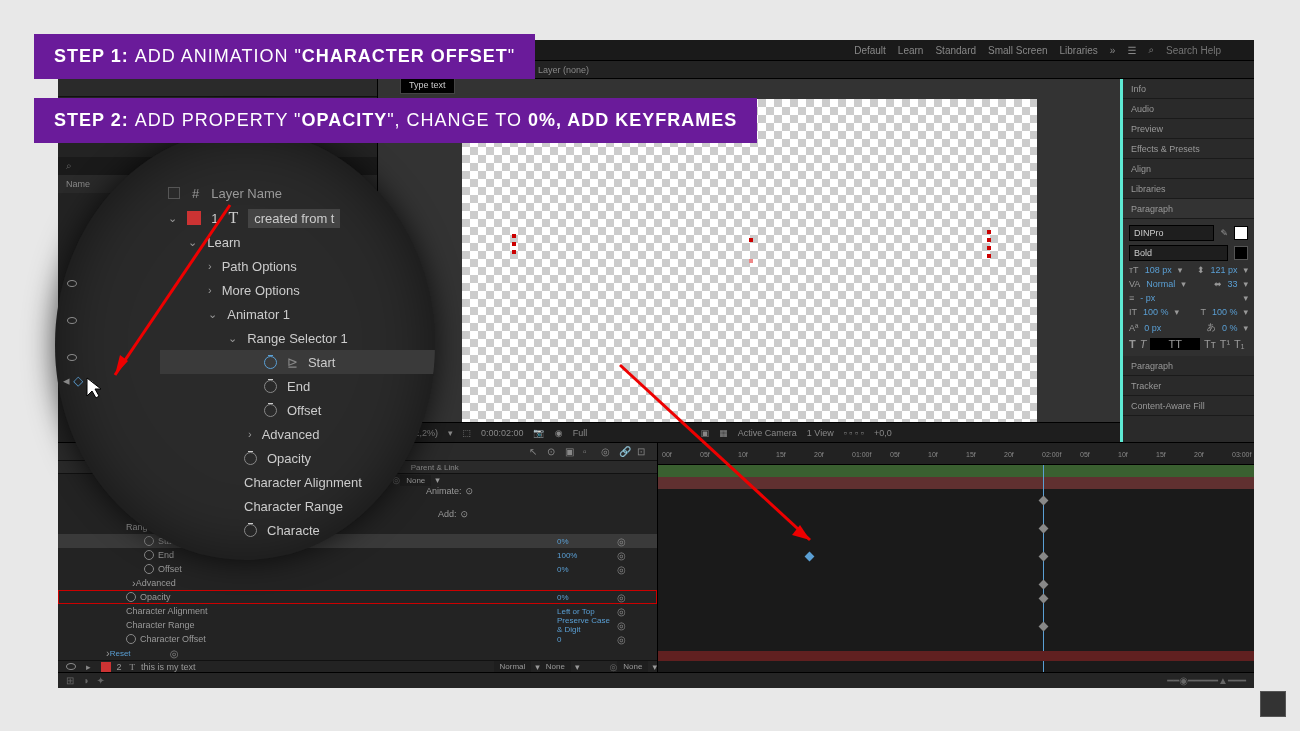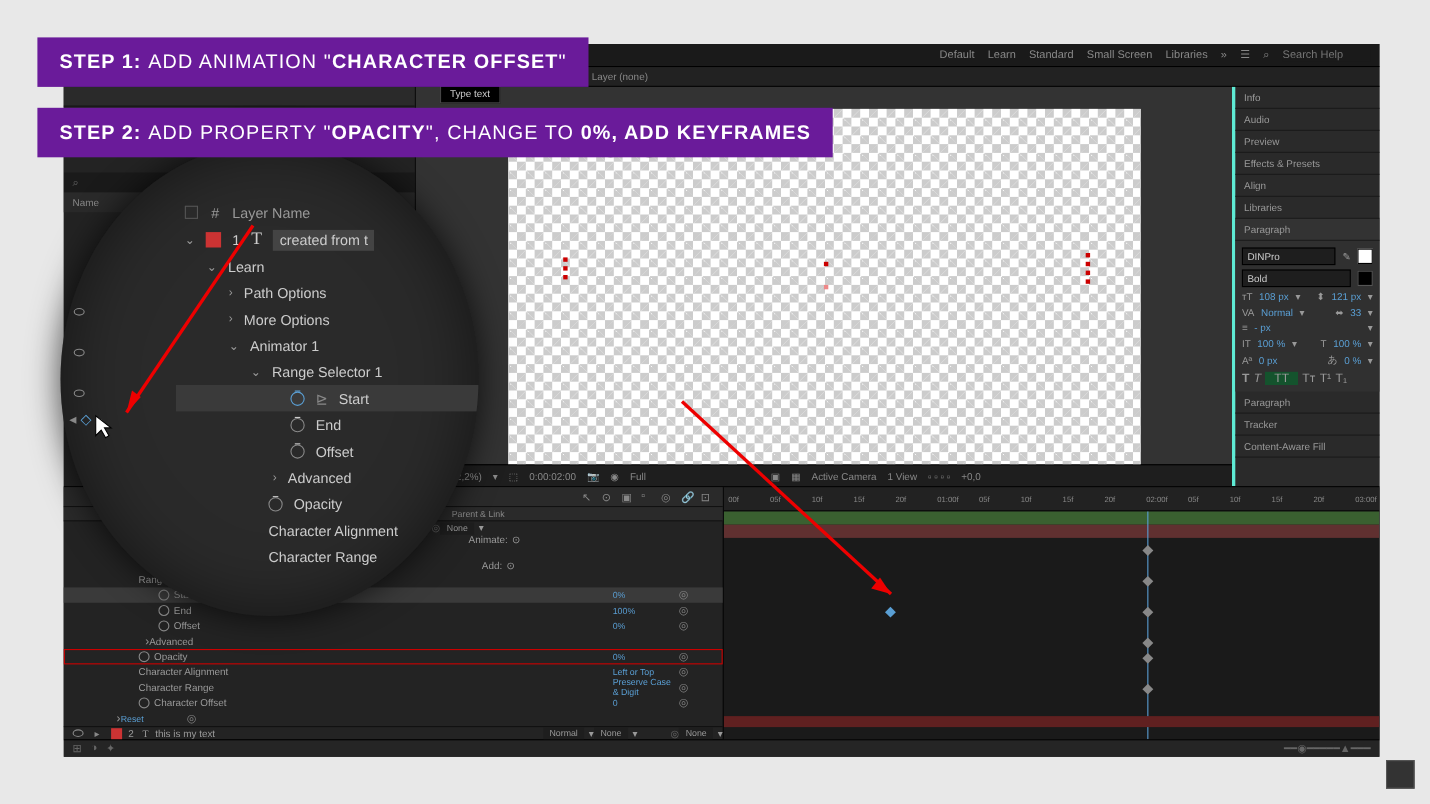--- a/index.html
+++ b/index.html
@@ -202,21 +202,21 @@
             <span>Aª</span>
             <span class="char-val">0 px</span>
             <span style="flex:1"></span>
             <span>あ</span>
             <span class="char-val">0 %</span>
             <span>▾</span>
           </div>
         <div class="tt-row">
           <span><b>T</b></span>
           <span><i>T</i></span>
-          <span style="background:#14532d;padding:0 8px">TT</span>
+          <span style="background:#000000;padding:0 18px">TT</span>
           <span>Tт</span>
           <span>T¹</span>
           <span>T₁</span>
         </div>
       </div>
       <div class="right-item">Paragraph</div>
       <div class="right-item">Tracker</div>
       <div class="right-item">Content-Aware Fill</div>
     </div>
   </div>
@@ -432,20 +432,24 @@
     <div class="mag-lrow">
         <span class="mag-sw gray" style="margin-left:76px"></span>
         <span>Opacity</span>
       </div>
     <div class="mag-lrow">
         <span style="margin-left:76px">Character Alignment</span>
       </div>
     <div class="mag-lrow">
         <span style="margin-left:76px">Character Range</span>
       </div>
+    <div class="mag-lrow">
+        <span class="mag-sw gray" style="margin-left:76px"></span>
+        <span>Characte</span>
+      </div>
   </div>
 
   <svg style="position:absolute;left:30px;top:246px" width="20" height="24">
       <path d="M2 2 L2 20 L7 15 L11 22 L14 20 L10 13 L16 13 Z" fill="#fff" stroke="#000"></path>
     </svg>
 </div>
 
 <svg class="arrow" style="left:100px;top:195px" width="140" height="200">
   <line x1="130" y1="10" x2="15" y2="180" stroke="#e00" stroke-width="3"></line>
   <polygon points="15,180 28,166 20,160" fill="#e00"></polygon>

